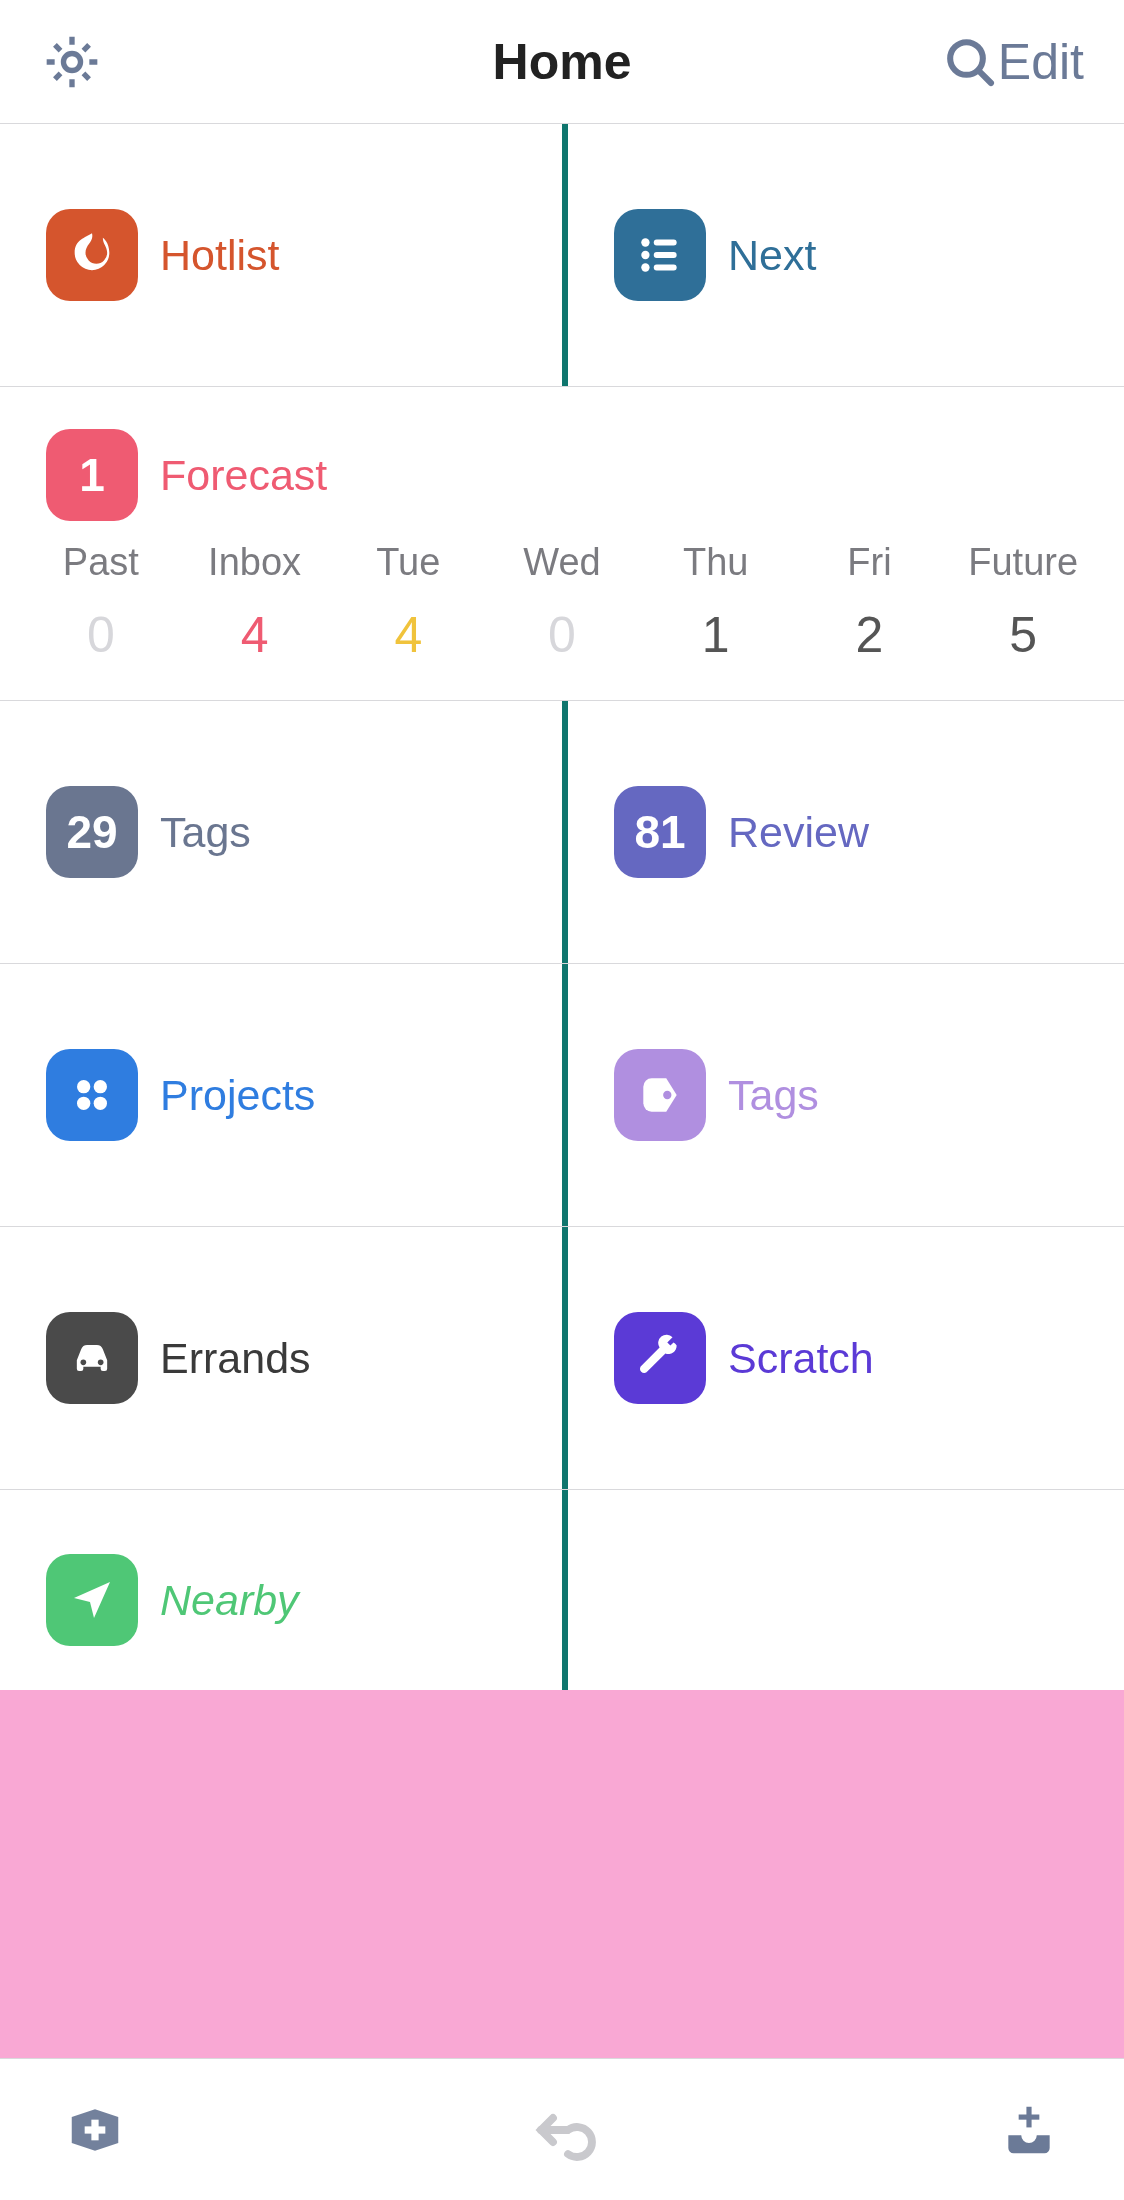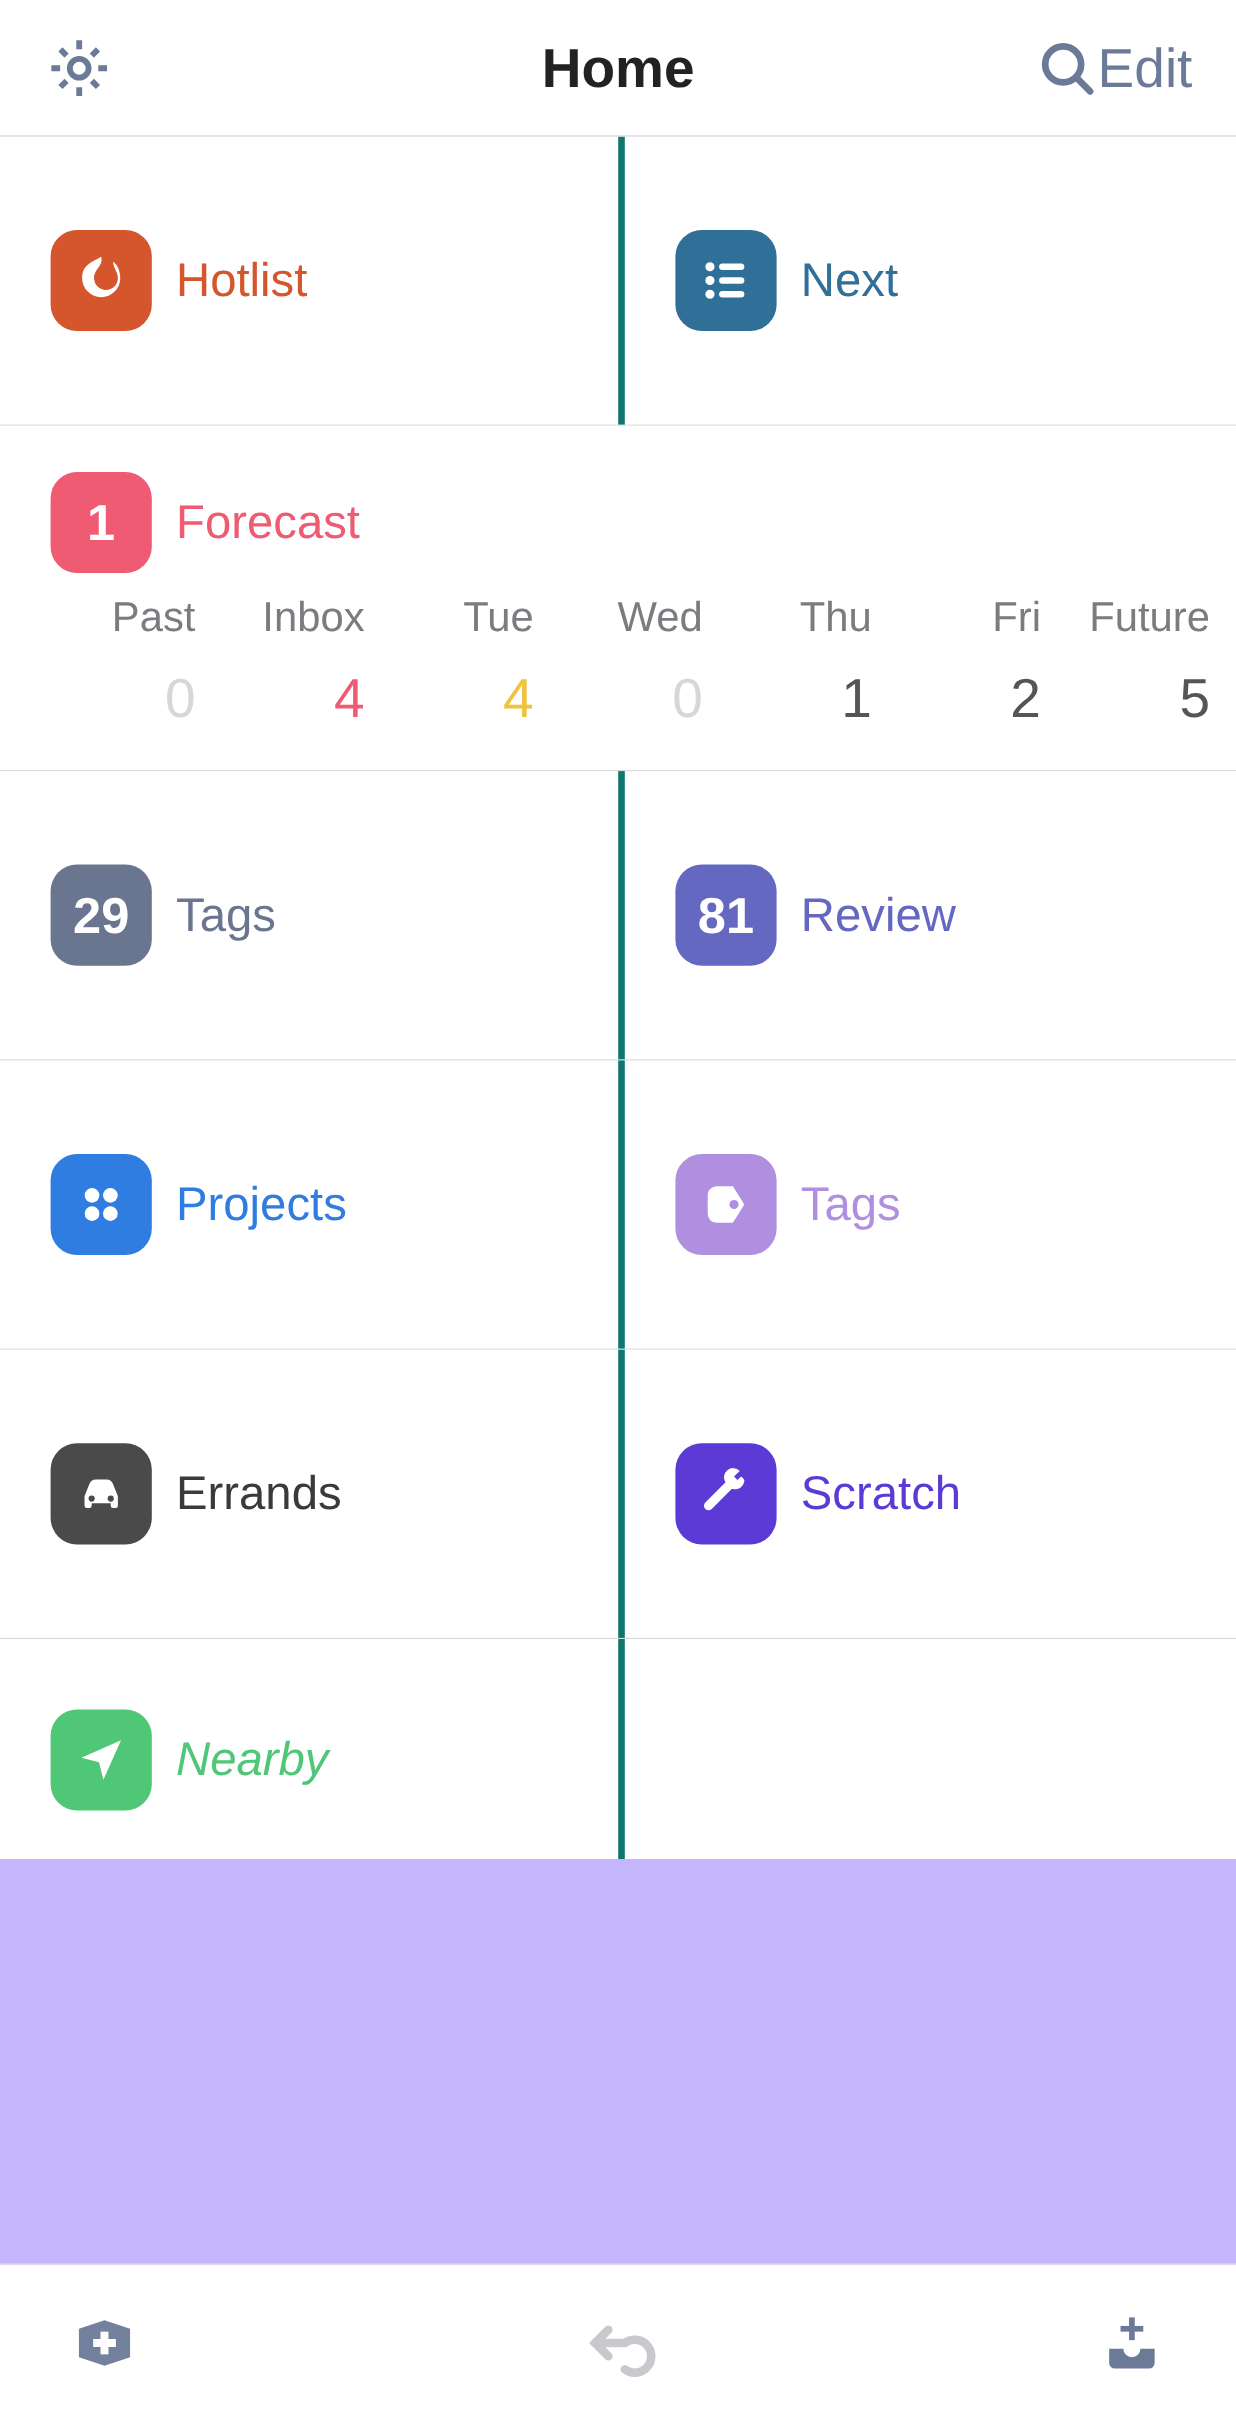--- a/index.html
+++ b/index.html
@@ -6,21 +6,21 @@
   html, body {
     width: 1124px;
     height: 2200px;
     font-family: -apple-system, Helvetica, Arial, sans-serif;
     background: #f5f5f5;
     overflow: hidden;
   }
   .screen {
     width: 1124px;
     height: 2200px;
-    background: #c4b5fd;
+    background: #f9a8d4;
     display: flex;
     flex-direction: column;
     transform-origin: top left;
   }
 
   
   .header {
     height: 124px;
     border-bottom: 1px solid #d9d9dc;
     display: flex;
@@ -107,21 +107,21 @@
   }
   .forecast-days {
     display: flex;
     padding: 6px 24px 36px 24px;
     justify-content: space-between;
   }
   .fday {
     flex: 1 1 0;
     display: flex;
     flex-direction: column;
-    align-items: flex-end;
+    align-items: center;
     gap: 22px;
   }
   .fday-label {
     font-size: 38px;
     color: #7b7b80;
     font-weight: 400;
   }
   .fday-count {
     font-size: 50px;
     font-weight: 400;

